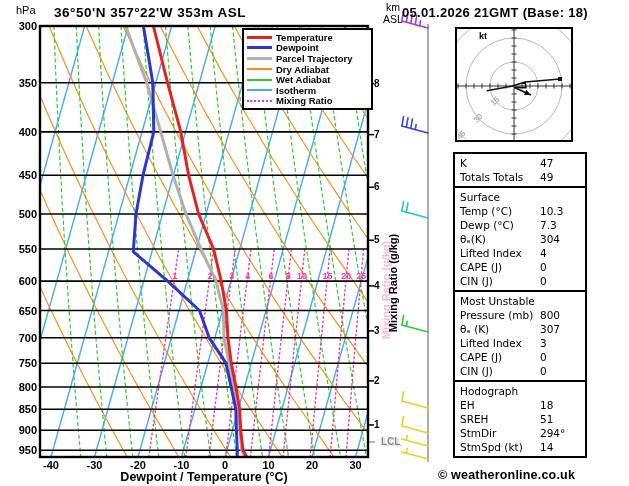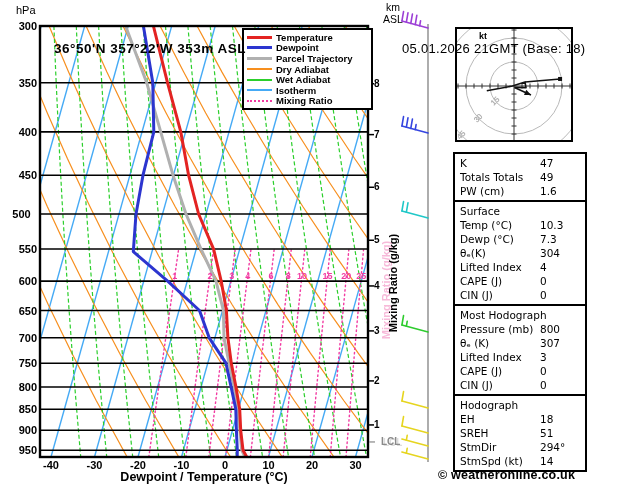--- a/index.html
+++ b/index.html
@@ -2,21 +2,21 @@
 <html><head>
 <meta charset="utf-8">
 <style>
   html,body{margin:0;padding:0;background:#fff;}
   .stage{position:relative;width:629px;height:486px;background:#fff;overflow:hidden;
          font-family:"Liberation Sans",sans-serif;color:#000;}
   .abs{position:absolute;}
   svg{position:absolute;left:0;top:0;}
   .hpa-unit{left:16px;top:4px;font-size:11px;}
   .title{left:54px;top:5px;font-size:13.5px;font-weight:bold;letter-spacing:.5px;}
-  .date{left:402px;top:5px;font-size:13px;font-weight:normal;letter-spacing:.3px;text-align:center;}
+  .date{left:402px;top:5px;font-size:13px;font-weight:bold;letter-spacing:.3px;text-align:center;}
   .km-unit{left:386px;top:1px;font-size:10.5px;}
   .asl-unit{left:383px;top:13px;font-size:10.5px;}
   .xlabel{left:40px;top:470px;width:328px;text-align:center;font-size:12.5px;font-weight:bold;}
   .footer{left:438px;top:468px;font-size:12.5px;font-weight:bold;letter-spacing:.2px;}
   .plabel{position:absolute;left:6px;width:31px;text-align:right;font-size:11px;font-weight:bold;}
   .xticklbl{position:absolute;width:34px;text-align:center;font-size:11px;font-weight:bold;top:459px;}
   .kmlabel{position:absolute;left:374px;width:22px;font-size:10px;font-weight:bold;}
   .lcl{left:381px;top:436px;font-size:10px;font-weight:bold;color:#8a8a8a;
        text-shadow:2px 1px 0 #dcdcdc;}
   .mixrot{top:283px;left:393px;transform:translate(-50%,-50%) rotate(-90deg);
@@ -31,21 +31,21 @@
   .hodo{left:455px;top:27px;width:114px;height:111px;border:2px solid #000;background:#fff;}
   .hodo .kt{position:absolute;left:4px;top:2px;font-size:9px;font-weight:bold;z-index:2;padding-left:18px;}
   .tablebox{left:453px;top:152px;width:134px;z-index:4;}
   .tsec{border:2px solid #000;background:#fff;padding:2px 3px 2px 5px;margin-top:-2px;}
   .tsec:first-child{margin-top:0;}
   .thead{text-align:left;font-size:10.5px;line-height:14px;
          font-family:"DejaVu Sans","Liberation Sans",sans-serif;}
   .trow{display:flex;font-size:10.5px;line-height:14px;
         font-family:"DejaVu Sans","Liberation Sans",sans-serif;}
   .trow .tl{flex:1;white-space:nowrap;}
-  .trow .tv{flex:0 0 42px;text-align:left;} .z6{z-index:6;margin-top:36px;}
+  .trow .tv{flex:0 0 42px;text-align:left;} .z6{z-index:6;}
 </style>
 </head>
 <body>
 
 <div class="stage">
 
   <svg id="chartsvg" width="629" height="486" viewBox="0 0 629 486">
       <defs>
         <clipPath id="pc">
           <rect x="40" y="26" width="328" height="431"></rect>
@@ -199,21 +199,21 @@
   <span class="abs title z6">36°50'N 357°22'W 353m ASL</span>
   <span class="abs km-unit">km</span>
   <span class="abs asl-unit">ASL</span>
   <span class="abs date z6">05.01.2026 21GMT (Base: 18)</span>
 
   <div id="plabels">
       <span class="plabel" style="top: 20px;">300</span>
       <span class="plabel" style="top: 76.7275px;">350</span>
       <span class="plabel" style="top: 125.867px;">400</span>
       <span class="plabel" style="top: 169.211px;">450</span>
-      <span class="plabel" style="top: 207.984px; text-align: center;">500</span>
+      <span class="plabel" style="top: 207.984px;">500</span>
       <span class="plabel" style="top: 243.058px;">550</span>
       <span class="plabel" style="top: 275.078px;">600</span>
       <span class="plabel" style="top: 304.534px;">650</span>
       <span class="plabel" style="top: 331.806px;">700</span>
       <span class="plabel" style="top: 357.195px;">750</span>
       <span class="plabel" style="top: 380.945px;">800</span>
       <span class="plabel" style="top: 403.255px;">850</span>
       <span class="plabel" style="top: 424.289px;">900</span>
       <span class="plabel" style="top: 444.186px;">950</span>
     </div>
@@ -325,24 +325,20 @@
   <div class="abs tablebox" id="tablebox">
       <div class="tsec">
         <div class="trow">
           <span class="tl">K</span>
           <span class="tv">47</span>
         </div>
         <div class="trow">
           <span class="tl">Totals Totals</span>
           <span class="tv">49</span>
         </div>
-        <div class="trow">
-          <span class="tl">PW (cm)</span>
-          <span class="tv">1.6</span>
-        </div>
       </div>
       <div class="tsec">
         <div class="thead">Surface</div>
         <div class="trow">
           <span class="tl">Temp (°C)</span>
           <span class="tv">10.3</span>
         </div>
         <div class="trow">
           <span class="tl">Dewp (°C)</span>
           <span class="tv">7.3</span>
@@ -358,21 +354,21 @@
         <div class="trow">
           <span class="tl">CAPE (J)</span>
           <span class="tv">0</span>
         </div>
         <div class="trow">
           <span class="tl">CIN (J)</span>
           <span class="tv">0</span>
         </div>
       </div>
       <div class="tsec">
-        <div class="thead">Most Hodograph</div>
+        <div class="thead">Most Unstable</div>
         <div class="trow">
           <span class="tl">Pressure (mb)</span>
           <span class="tv">800</span>
         </div>
         <div class="trow">
           <span class="tl">θₑ (K)</span>
           <span class="tv">307</span>
         </div>
         <div class="trow">
           <span class="tl">Lifted Index</span>

